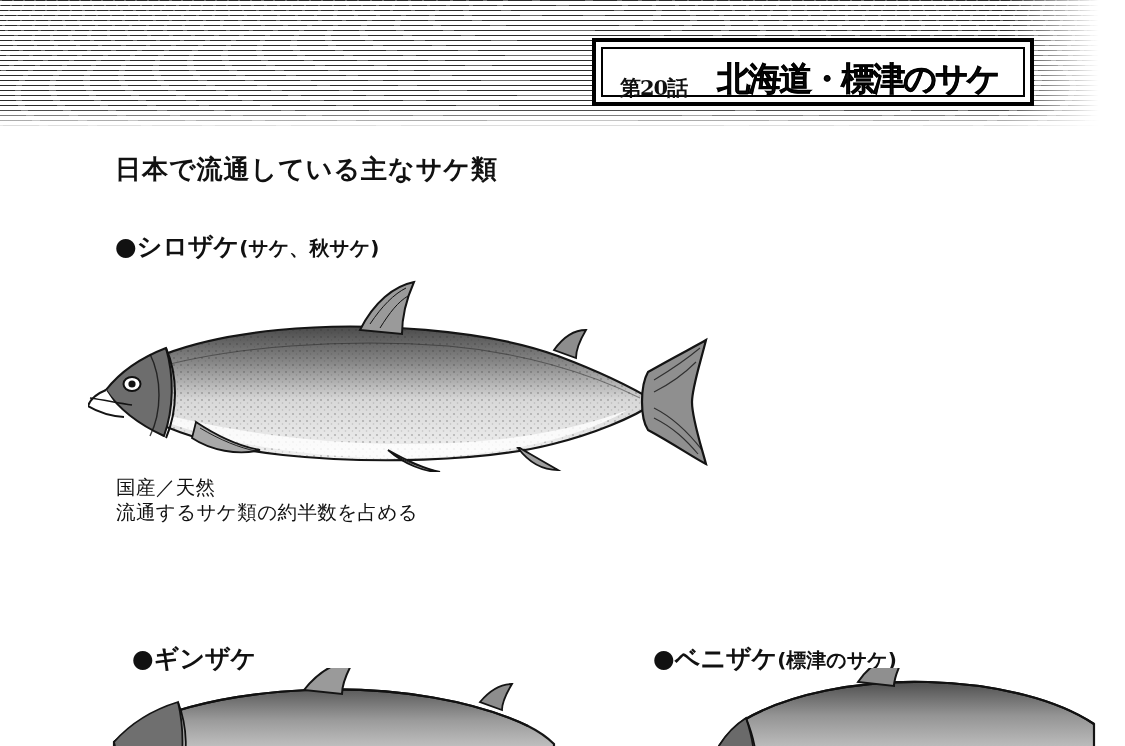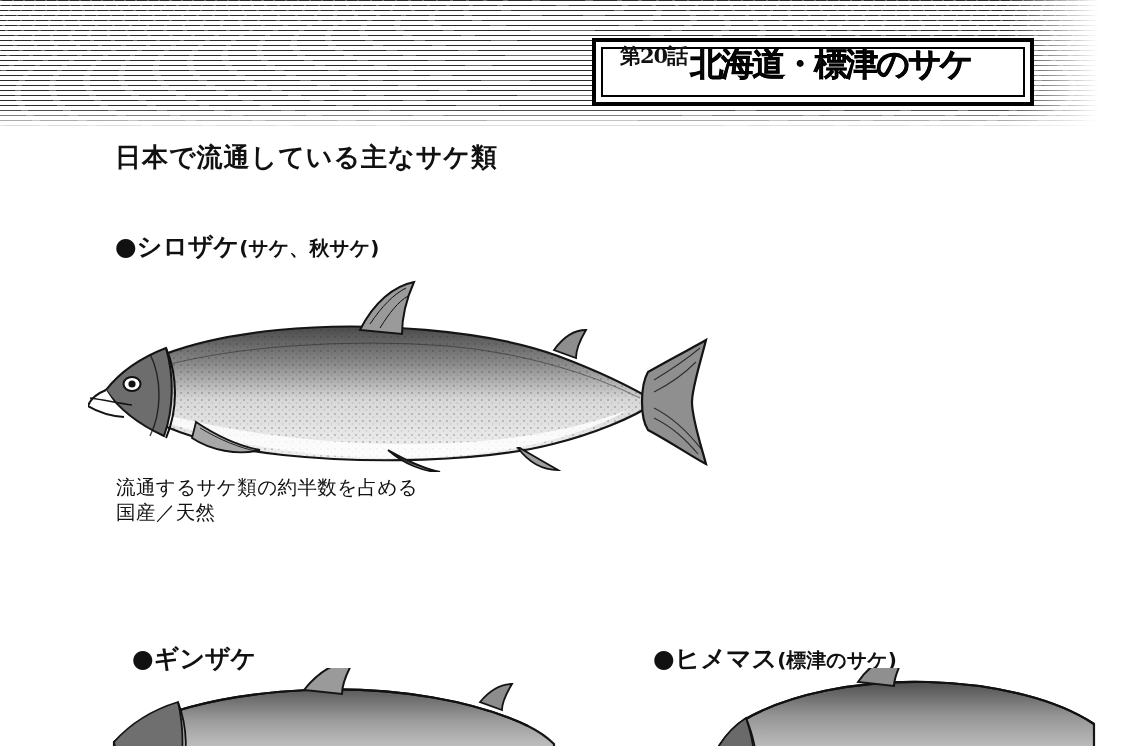--- a/index.html
+++ b/index.html
@@ -72,21 +72,21 @@
   .title-plaque {
     position: absolute;
     left: 592px;
     top: 38px;
     width: 442px;
     height: 68px;
     background: #ffffff;
     border: 4px solid #000000;
     box-sizing: border-box;
     display: flex;
-    align-items: flex-start;
+    align-items: flex-end;
     padding: 0 14px;
   }
   .title-plaque .inner-rule {
     position: absolute;
     left: 5px;
     top: 5px;
     right: 5px;
     bottom: 5px;
     border: 2px solid #000000;
     pointer-events: none;
@@ -101,30 +101,30 @@
     margin-left: 10px;
     white-space: nowrap;
   }
   .episode-title {
     position: relative;
     z-index: 2;
     font-family: "DejaVu Serif", "Liberation Serif", serif;
     font-weight: bold;
     font-size: 33px;
     letter-spacing: -2px;
-    margin-left: 3px;
+    margin-left: 30px;
     white-space: nowrap;
     -webkit-text-stroke: 0.6px #000;
   }
 
   
   .page-heading {
     position: absolute;
     left: 115px;
-    top: 140px;
+    top: 152px;
     font-size: 26px;
     font-weight: bold;
     letter-spacing: 1px;
     white-space: nowrap;
   }
 
   .species-label {
     position: absolute;
     font-size: 25px;
     font-weight: bold;
@@ -240,22 +240,22 @@
     <g opacity="0.75">
       <path d="M566 108 C 586 96, 600 86, 612 76" fill="none" stroke="#111" stroke-width="1.1"></path>
       <path d="M566 120 C 586 110, 598 100, 608 90" fill="none" stroke="#111" stroke-width="1.1"></path>
       <path d="M566 146 C 586 156, 598 168, 610 182" fill="none" stroke="#111" stroke-width="1.1"></path>
       <path d="M566 136 C 586 146, 600 160, 614 178" fill="none" stroke="#111" stroke-width="1.1"></path>
     </g>
   </svg>
 </div>
 
 <div class="caption-block">
+  <div>国産／天然</div>
   <div>流通するサケ類の約半数を占める</div>
-  <div>国産／天然</div>
 </div>
 
 <div class="species-label" id="label-ginzake">
   <span>●</span><span>ギンザケ</span>
 </div>
 
 <div class="fish-wrap" id="fish-ginzake">
   <svg viewBox="0 0 450 110" width="450" height="110" aria-hidden="true">
     <defs>
       <linearGradient id="bodyGrad2" x1="0" y1="0" x2="0" y2="1">
@@ -272,21 +272,21 @@
     <path d="M196 22 C 210 4, 228 -6, 246 -8 C 238 6, 234 16, 234 26 Z" fill="#9a9a9a" stroke="#141414" stroke-width="2"></path>
 
     <path d="M372 34 C 382 22, 394 16, 404 16 C 398 26, 394 34, 394 42 Z" fill="#8d8d8d" stroke="#141414" stroke-width="1.8"></path>
 
     <path d="M6 74 C 22 56, 44 42, 70 34 C 76 60, 76 88, 70 110 L 14 110 Z" fill="#6f6f6f" stroke="#151515" stroke-width="1.8"></path>
     <path d="M70 34 C 80 60, 80 88, 72 110" fill="none" stroke="#111" stroke-width="1.8"></path>
   </svg>
 </div>
 
 <div class="species-label" id="label-benizake">
-  <span>●</span><span>ヒメマス</span><span class="sub">(標津のサケ)</span>
+  <span>●</span><span>ベニザケ</span><span class="sub">(標津のサケ)</span>
 </div>
 
 <div class="fish-wrap" id="fish-benizake">
   <svg viewBox="0 0 450 110" width="450" height="110" aria-hidden="true">
     <defs>
       <linearGradient id="bodyGrad3" x1="0" y1="0" x2="0" y2="1">
         <stop offset="0%" stop-color="#4f4f4f"></stop>
         <stop offset="35%" stop-color="#949494"></stop>
         <stop offset="100%" stop-color="#e4e4e4"></stop>
       </linearGradient>

